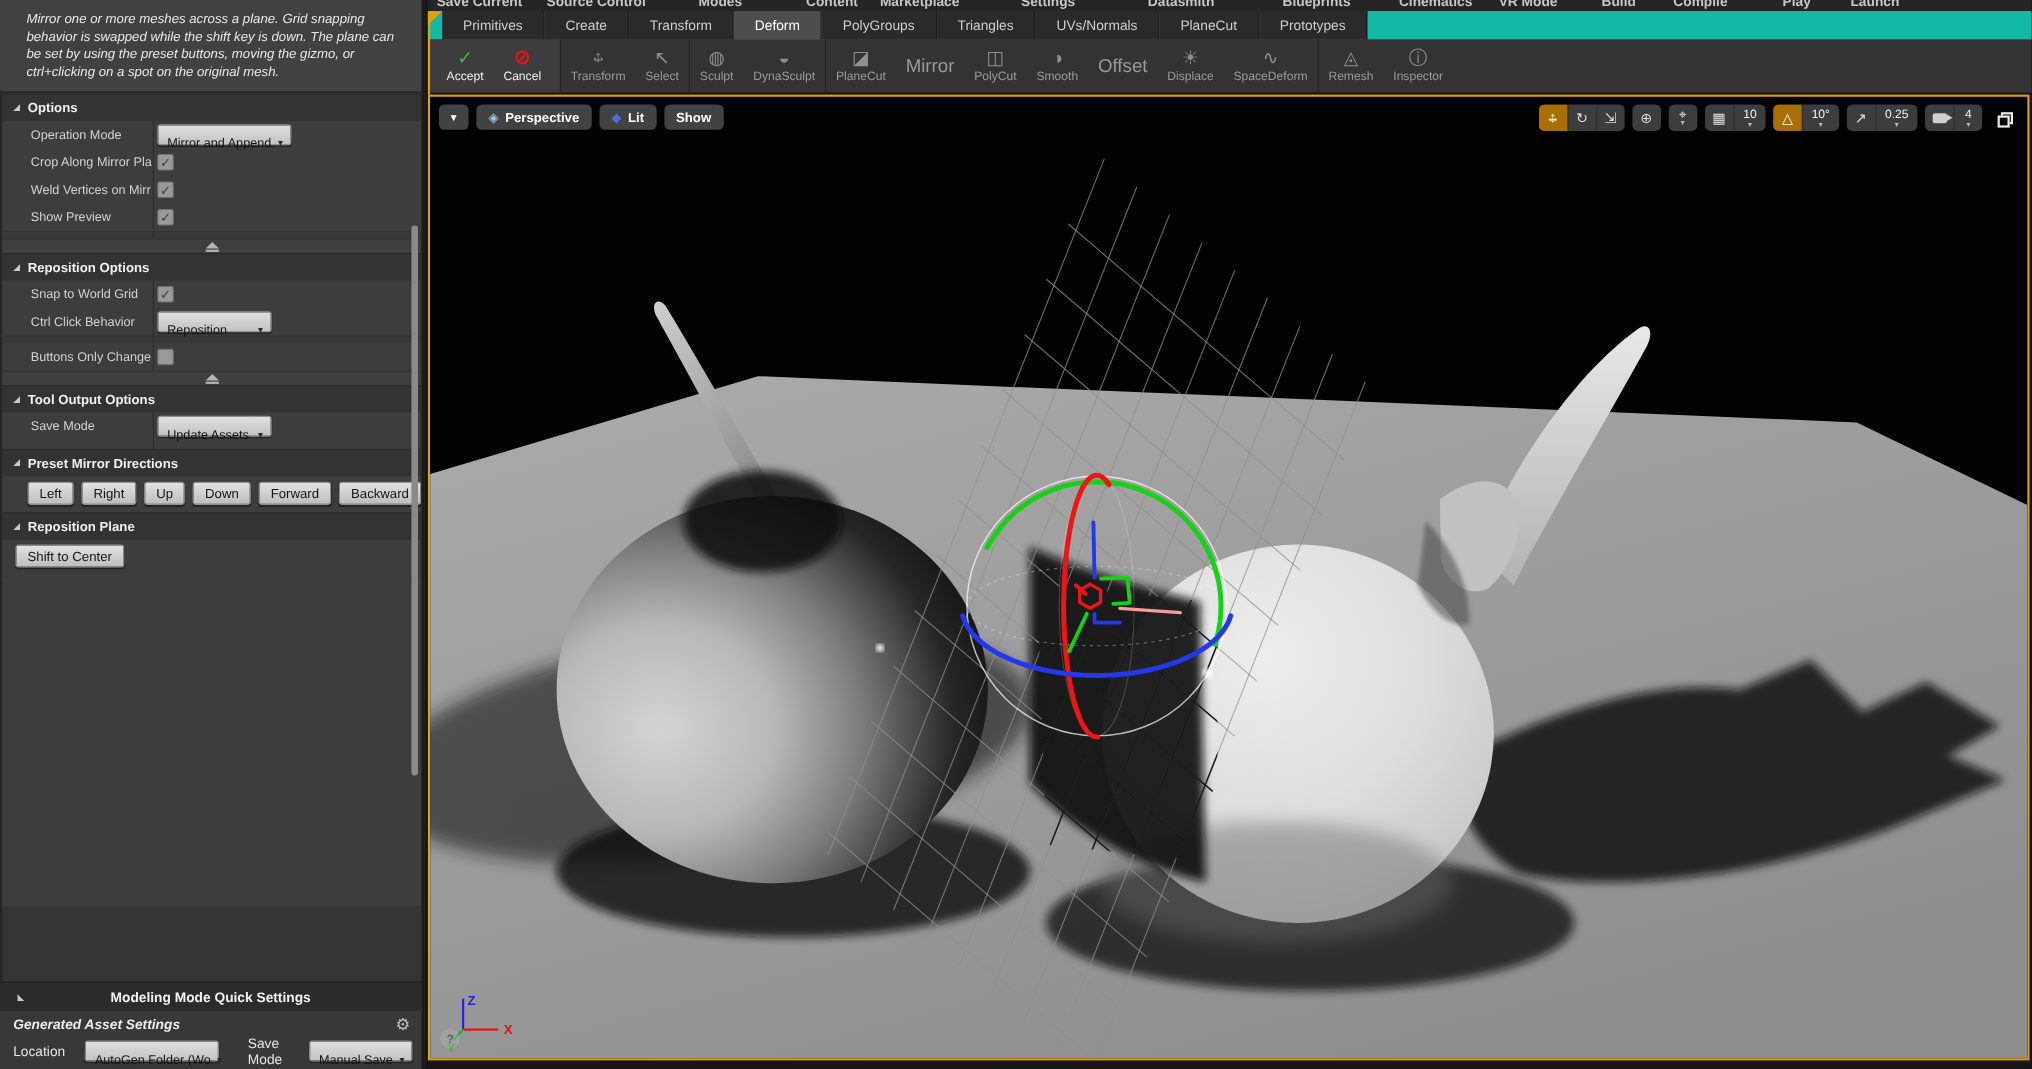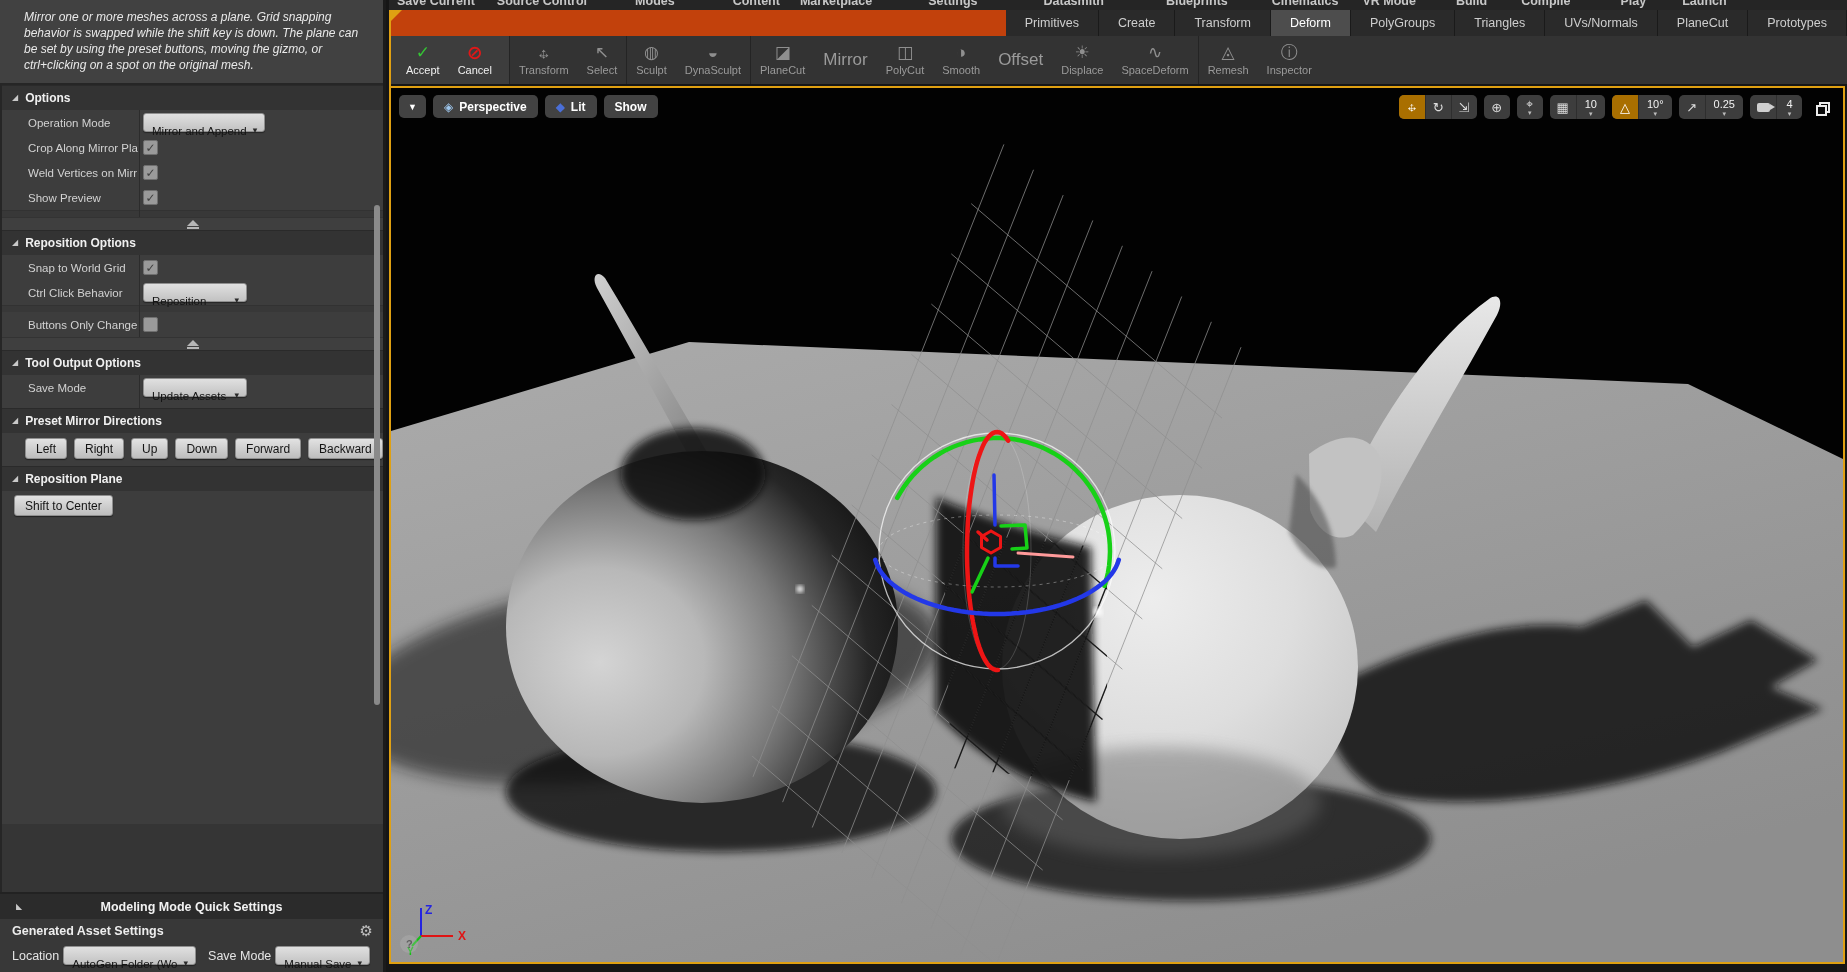--- a/index.html
+++ b/index.html
@@ -44,31 +44,31 @@
     background:linear-gradient(#e2e2e2,#bdbdbd); border:1px solid #8f8f8f; border-radius:3px;
     color:#141414; font-size:12px; box-shadow:0 1px 1px rgba(0,0,0,.45); white-space:nowrap; }
   .single-btn-row { padding:4px 0 8px 12px; background:#3d3d3d; }
   .panel-fill { flex:1; background:#3d3d3d; }
 
   .quick-settings { background:#383838; border-top:2px solid #222; }
   .qs-header { position:relative; height:25px; background:#2b2b2b; display:flex; align-items:center;
     justify-content:center; color:#f2f2f2; font-size:12.5px; font-weight:bold; }
   .qs-header .tri { position:absolute; left:16px; }
   .qs-sub { display:flex; align-items:center; justify-content:space-between; height:24px;
-    padding:0 10px 0 12px; color:#ededed; font-size:12.5px; font-weight:bold; }
+    padding:0 10px 0 12px; color:#ededed; font-size:12.5px; font-weight:bold;font-style:italic; }
   .gear { color:#c0c0c0; font-size:15px; font-weight:normal; }
-  .qs-row { display:flex; align-items:center; gap:4px; height:29px; padding:0 8px 4px 12px;
+  .qs-row { display:flex; align-items:center; gap:18px; height:29px; padding:0 8px 4px 12px;
     color:#e4e4e4; font-size:12.5px; }
 
   
   .main { position:absolute; left:389px; top:0; width:1458px; height:972px; }
   .menu-strip { height:10px; background:#252525; overflow:hidden; display:flex; }
   .menu-strip span { display:inline-block; margin-top:-6px; color:#c7c7c7; font-size:12.5px;
     font-weight:bold; white-space:nowrap; }
-  .tab-bar { position:relative; height:26px; background:#c2410c; display:flex; align-items:stretch;justify-content:flex-end; }
+  .tab-bar { position:relative; height:26px; background:#14b8a6; display:flex; align-items:stretch; }
   .tab { display:flex; align-items:center; padding:0 19px; color:#cecece; font-size:12.5px;
     background:#2a2a2a; border-right:1px solid #1a1a1a; }
   .tab.active { background:#4d4d4d; color:#ffffff; }
   .corner-wedge { position:absolute; left:0; top:0; width:0; height:0;
     border-top:13px solid #dfa012; border-right:13px solid transparent; }
   .toolbar { position:relative; height:48px; background:#333333; display:flex; align-items:stretch; }
   .tb-accept-zone { display:flex; background:#3d3d3d; padding:0 8px; }
   .tb-sep { width:1px; background:#242424; margin:0; }
   .tb-item { display:flex; flex-direction:column; align-items:center; justify-content:center;
     padding:2px 9px 3px; gap:1px; }

